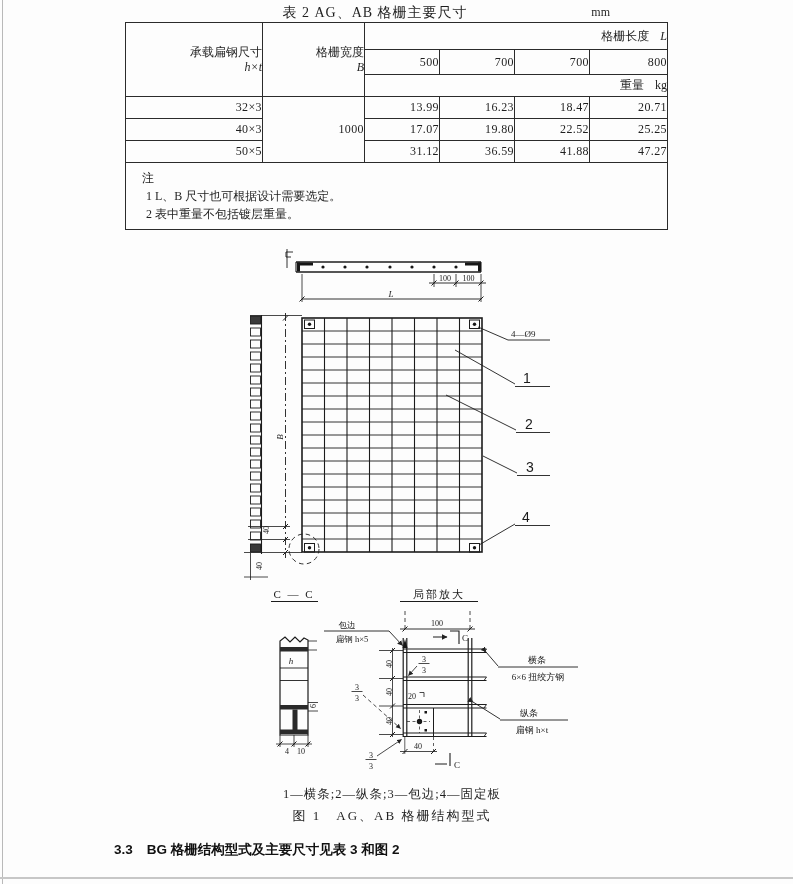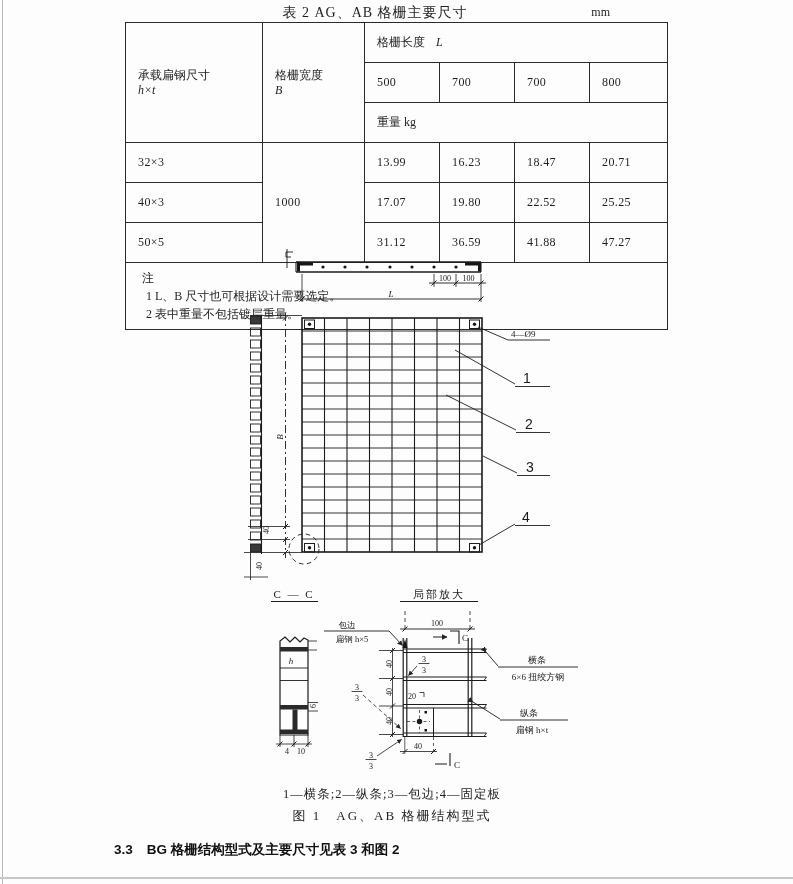--- a/index.html
+++ b/index.html
@@ -6,22 +6,22 @@
   body{width:793px;height:884px;position:relative;background:#fdfdfd;overflow:hidden;
        font-family:"Liberation Serif","DejaVu Serif",serif;color:#1f1f1f;}
   .abs{position:absolute;}
   
   .edge-left{left:2px;top:0;width:1px;height:884px;background:#b9b9b9;}
   .edge-bottom{left:0;top:877px;width:793px;height:2px;background:#c7c7c7;}
   
   .tbl-title{left:125px;top:4px;width:500px;text-align:center;font-size:14px;letter-spacing:1px;}
   .tbl-unit{left:565px;top:5px;width:45px;text-align:right;font-size:12px;}
   table.spec{border-collapse:collapse;table-layout:fixed;width:542px;}
-  table.spec td,table.spec th{border:1.3px solid #2b2b2b;text-align:left;
-       font-weight:normal;font-size:12px;padding:12px;line-height:1.25;}
+  table.spec td,table.spec th{border:1.3px solid #2b2b2b;text-align:right;
+       font-weight:normal;font-size:12px;padding:0;line-height:1.25;}
   td.num{font-size:11.5px;letter-spacing:.4px;}
   .var{font-style:italic;font-family:"Liberation Serif",serif;}
   .notes-cell{text-align:left !important;vertical-align:top;padding:5px 0 4px 16px !important;
        font-size:12px;}
   .notes-cell div{margin:3px 0;}
   .note-item{padding-left:4px;}
   
   .cap{left:0;top:786px;width:784px;text-align:center;font-size:12.5px;letter-spacing:1px;}
   .cap2{left:0;top:807px;width:784px;text-align:center;font-size:13px;letter-spacing:2px;}
   .h33{left:114px;top:841px;font-family:"Liberation Sans",sans-serif;font-weight:700;
@@ -70,21 +70,21 @@
   </tr>
   <tr style="height:25px">
     <td class="num">500</td>
     <td class="num">700</td>
     <td class="num">700</td>
     <td class="num">800</td>
   </tr>
   <tr style="height:22px">
     <td colspan="4">
       <span>重量</span>
-      <span style="">kg</span>
+      <span style="margin-left:8px">kg</span>
     </td>
   </tr>
   <tr style="height:22px">
     <td class="num">32×3</td>
     <td class="num" rowspan="3">1000</td>
     <td class="num">13.99</td>
     <td class="num">16.23</td>
     <td class="num">18.47</td>
     <td class="num">20.71</td>
   </tr>

